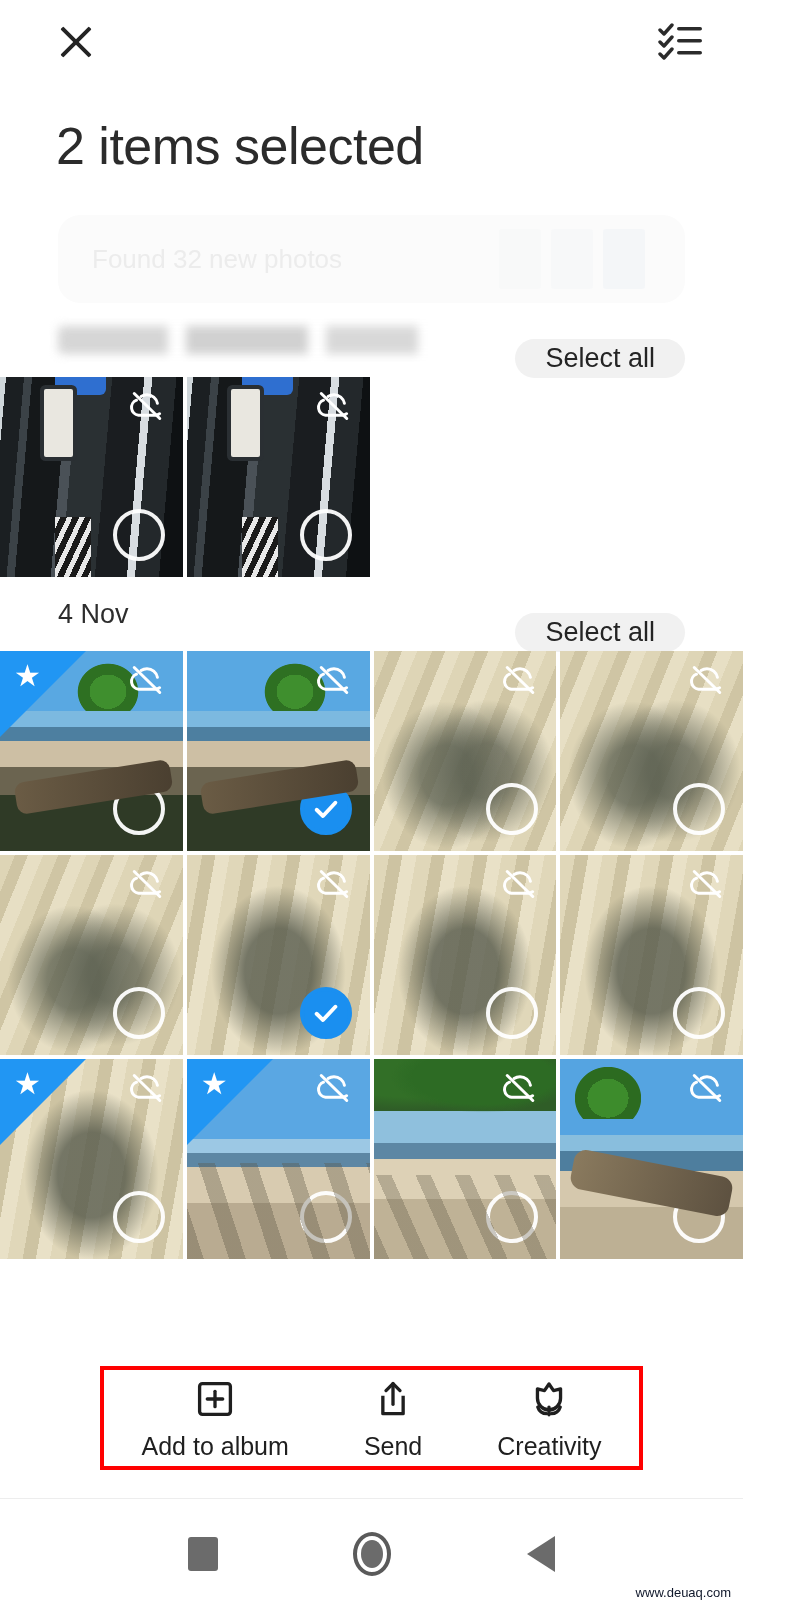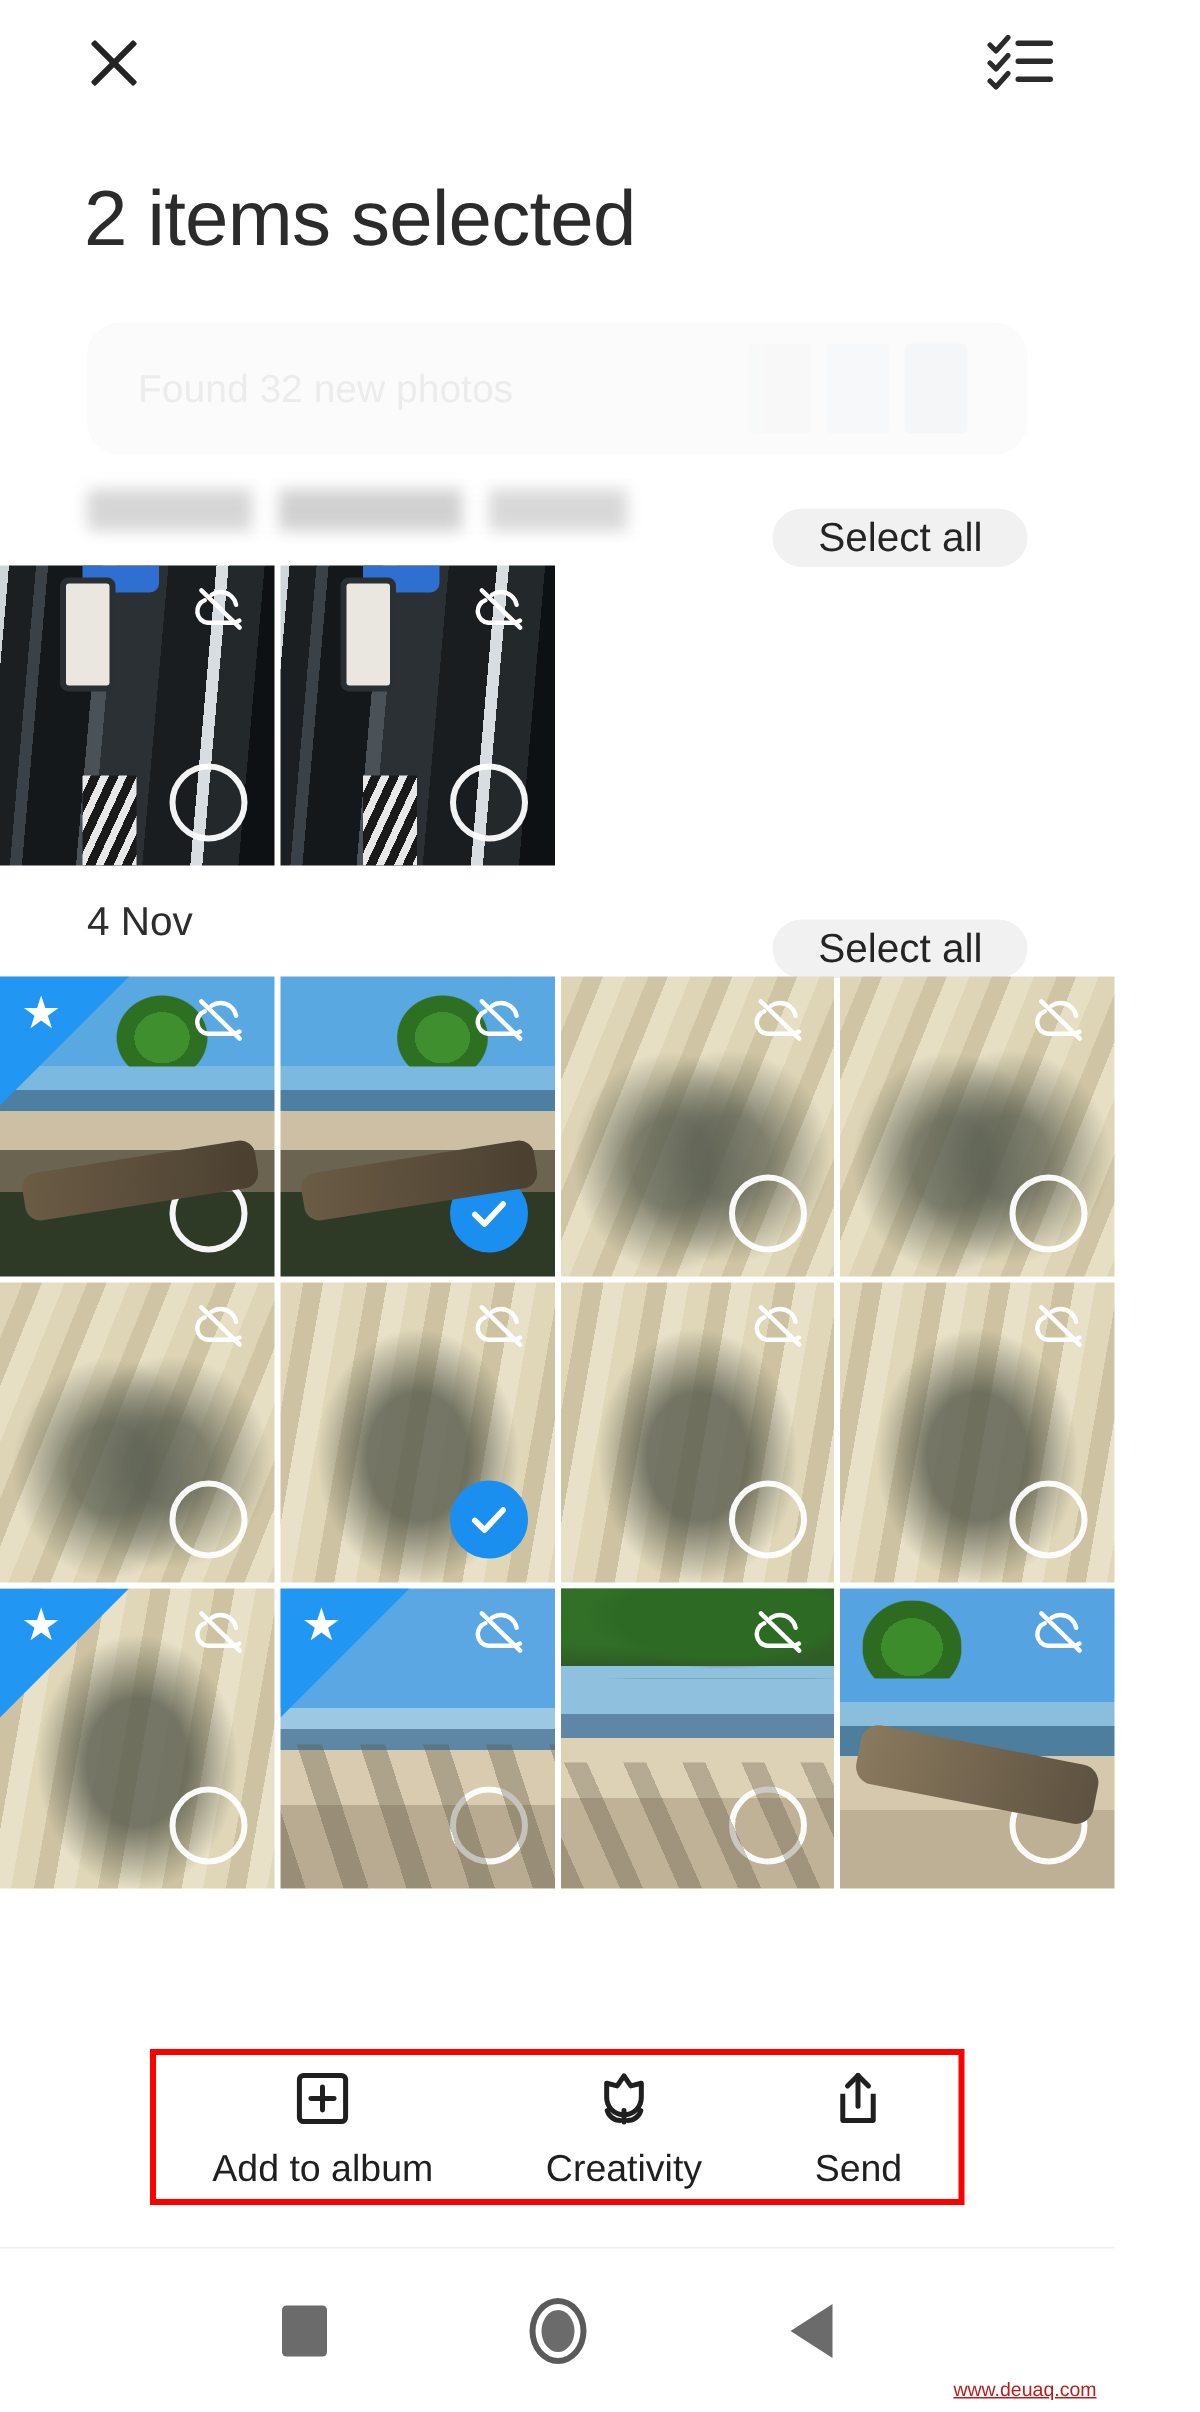--- a/index.html
+++ b/index.html
@@ -168,21 +168,21 @@
     position:absolute; left:0; right:0; bottom:0; height:110px;
     border-top:1px solid #ededed; display:flex; align-items:center;
     justify-content:space-around; padding: 0 120px; background:#fff;
   }
   .nav-recents { width:30px; height:34px; background:#6b6b6b; border-radius:3px; }
   .nav-home { width:38px; height:44px; border:4px solid #5a5a5a; border-radius:50%;
               display:flex; align-items:center; justify-content:center; }
   .nav-home i { display:block; width:22px; height:28px; background:#6b6b6b; border-radius:50%; }
   .nav-back { width:0; height:0; border-right:28px solid #6b6b6b;
               border-top:18px solid transparent; border-bottom:18px solid transparent; }
-  .watermark { position:absolute; right:12px; bottom:8px; font-size:13px; color:#b91c1c;text-decoration:underline; }
+  .watermark { position:absolute; right:12px; bottom:8px; font-size:13px; color:#0f172a; }
 </style>
 </head>
 <body>
 
 <div class="screen">
 
   <div class="topbar">
     <div class="icon-btn">
       <div class="close-x"></div>
     </div>
@@ -351,40 +351,40 @@
             <line x1="12" y1="7.6" x2="12" y2="16.4" stroke="#1f1f1f" stroke-width="1.9" stroke-linecap="round"></line>
             <line x1="7.6" y1="12" x2="16.4" y2="12" stroke="#1f1f1f" stroke-width="1.9" stroke-linecap="round"></line>
           </svg>
         </div>
         <div class="action-label">Add to album</div>
       </div>
 
       <div class="action">
         <div class="action-icon">
           <svg width="42" height="42" viewBox="0 0 24 24">
+            <path d="M6.2 10.2 L6.2 20.4 L17.8 20.4 L17.8 10.2" fill="none" stroke="#1f1f1f" stroke-width="1.9" stroke-linejoin="round"></path>
+            <line x1="12" y1="3.2" x2="12" y2="15" stroke="#1f1f1f" stroke-width="1.9" stroke-linecap="round"></line>
+            <path d="M8 7.2 L12 3.2 L16 7.2" fill="none" stroke="#1f1f1f" stroke-width="1.9" stroke-linecap="round" stroke-linejoin="round"></path>
+          </svg>
+        </div>
+        <div class="action-label">Send</div>
+      </div>
+
+      <div class="action">
+        <div class="action-icon">
+          <svg width="42" height="42" viewBox="0 0 24 24">
             <path d="M12 3.4 L14.6 7.2 L18.6 6.2 L18.6 11.6 A6.6 6.6 0 0 1 5.4 11.6 L5.4 6.2 L9.4 7.2 Z" fill="none" stroke="#1f1f1f" stroke-width="1.9" stroke-linejoin="round"></path>
             <path d="M5.6 16.6 A5.2 5.2 0 0 0 10.6 20.4" fill="none" stroke="#1f1f1f" stroke-width="1.9" stroke-linecap="round"></path>
             <path d="M18.4 16.6 A5.2 5.2 0 0 1 13.4 20.4" fill="none" stroke="#1f1f1f" stroke-width="1.9" stroke-linecap="round"></path>
             <line x1="12" y1="16.6" x2="12" y2="21" stroke="#1f1f1f" stroke-width="1.9" stroke-linecap="round"></line>
           </svg>
         </div>
         <div class="action-label">Creativity</div>
       </div>
 
-      <div class="action">
-        <div class="action-icon">
-          <svg width="42" height="42" viewBox="0 0 24 24">
-            <path d="M6.2 10.2 L6.2 20.4 L17.8 20.4 L17.8 10.2" fill="none" stroke="#1f1f1f" stroke-width="1.9" stroke-linejoin="round"></path>
-            <line x1="12" y1="3.2" x2="12" y2="15" stroke="#1f1f1f" stroke-width="1.9" stroke-linecap="round"></line>
-            <path d="M8 7.2 L12 3.2 L16 7.2" fill="none" stroke="#1f1f1f" stroke-width="1.9" stroke-linecap="round" stroke-linejoin="round"></path>
-          </svg>
-        </div>
-        <div class="action-label">Send</div>
-      </div>
-
 
     </div>
   </div>
 
   <div class="navbar">
     <div class="nav-recents"></div>
     <div class="nav-home">
         <i></i>
       </div>
     <div class="nav-back"></div>

